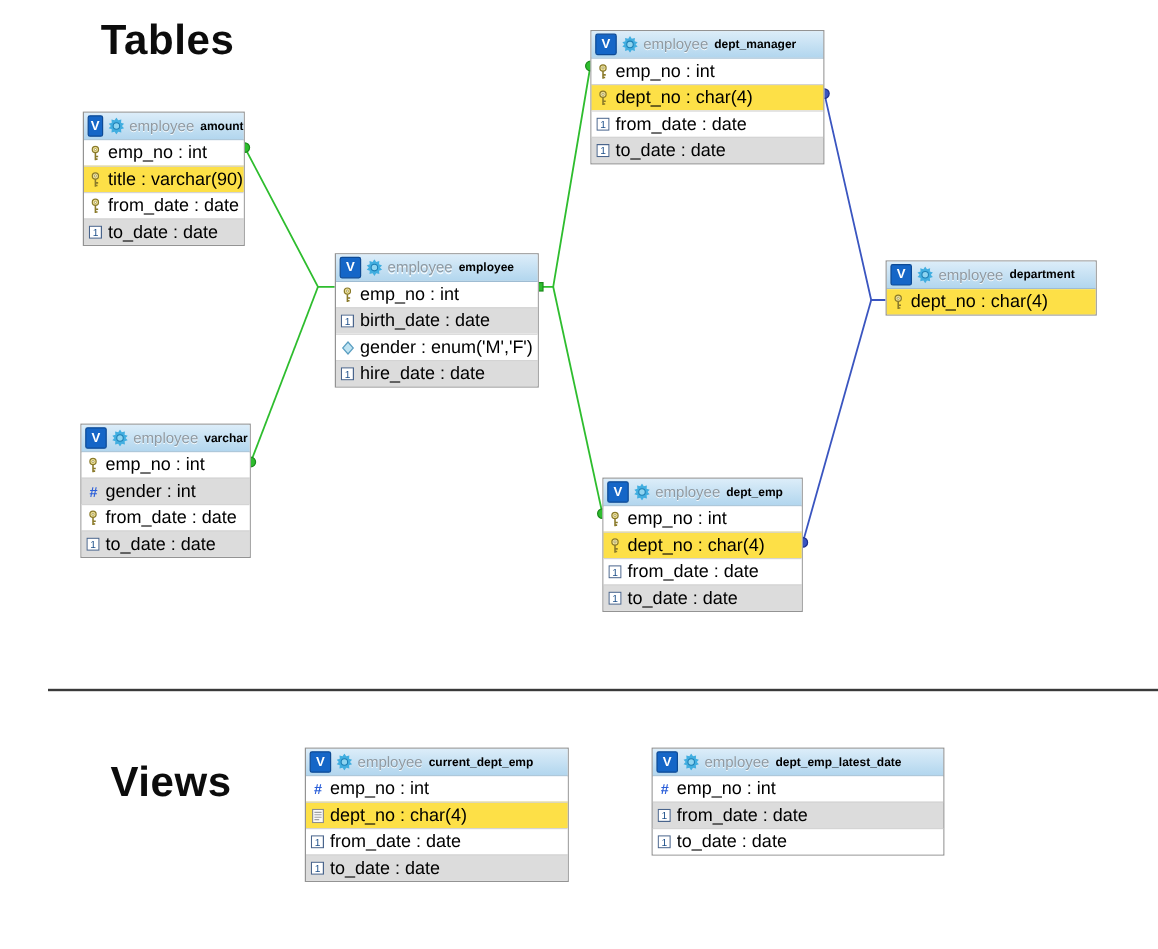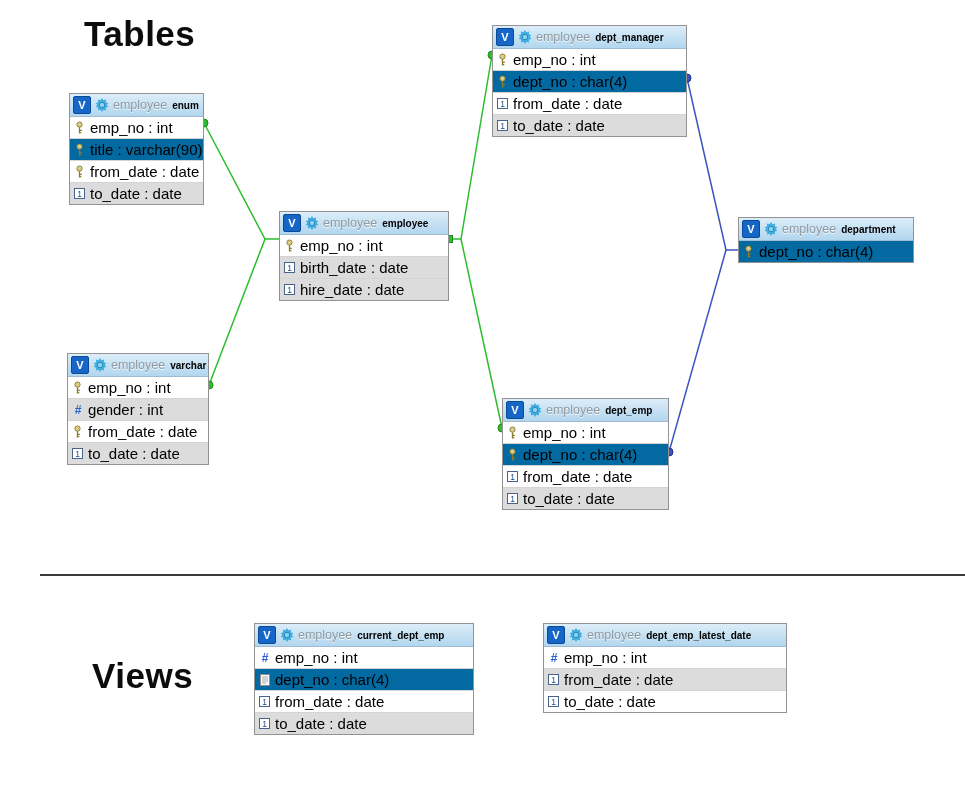--- a/index.html
+++ b/index.html
@@ -2,42 +2,42 @@
 <html><head>
 <meta charset="utf-8">
 <style>
   html,body{margin:0;padding:0;background:#fff;}
   .canvas{position:relative;width:965px;height:791px;background:#ffffff;overflow:hidden;
           font-family:"Liberation Sans",sans-serif;margin-left:32px;}
   #wires{position:absolute;left:0;top:0;width:965px;height:791px;z-index:1;}
   .section-heading{position:absolute;z-index:2;font-weight:700;font-size:35px;color:#0c0c0c;
           letter-spacing:0.5px;margin:0;}
   #tables-heading{left:52px;top:14px;}
-  #views-heading{left:60px;top:656px;}
+  #views-heading{left:60px;top:632px;}
   .divider{position:absolute;left:8px;top:574px;width:948px;height:0;
           border-top:2px solid #3a3a3a;z-index:2;}
   .entity{position:absolute;z-index:3;background:#fff;border:1px solid #939393;
           box-sizing:border-box;font-size:13px;color:#000;}
   .ent-header{height:22px;display:flex;align-items:center;
           background:linear-gradient(#dcedf9,#b2d6ee);border-bottom:1px solid #9fbcd2;
           white-space:nowrap;overflow:hidden;}
   .vbadge{display:inline-flex;align-items:center;justify-content:center;
           width:16px;height:16px;margin:0 2px 0 3px;background:#1566c7;
           border:1px solid #0d4a95;border-radius:2px;color:#fff;font-weight:700;
           font-size:11px;line-height:1;}
   .gear{display:inline-flex;width:14px;height:14px;margin:0 4px 0 2px;}
   .schema-name{color:#8f99a1;text-shadow:0 1px 0 rgba(255,255,255,.85);
           font-size:12.5px;margin-right:5px;}
   .table-name{font-weight:700;color:#000;font-size:10px;}
   .row{height:21px;display:flex;align-items:center;border-top:1px solid #d4d4d4;
           padding-left:3px;white-space:nowrap;overflow:hidden;}
   .row:first-child{border-top:none;}
   .bg-white{background:#ffffff;}
   .bg-gray{background:#dcdcdc;}
-  .bg-pink{background:#0369a1;}
+  .bg-pink{background:#fde047;}
   .icn{display:inline-flex;width:13px;justify-content:center;margin-right:4px;flex:none;}
   .txt{font-size:15px;color:#000;}
 </style>
 </head>
 <body>
 
 <div class="canvas">
   <svg id="wires" xmlns="http://www.w3.org/2000/svg" viewBox="0 0 965 791">
       <polyline points="172,123 233,239 247,239" fill="none" stroke="#2ebd2e" stroke-width="1.5"></polyline>
       <polyline points="177,385 233,239" fill="none" stroke="#2ebd2e" stroke-width="1.5"></polyline>
@@ -64,21 +64,21 @@
       <div class="entity" style="left: 37px; top: 93px; width: 135px;">
     <div class="ent-header">
       <span class="vbadge">V</span>
       <span class="gear">
             <svg width="14" height="14" viewBox="0 0 16 16">
               <path d="M8 0l1.7 2.6 3-.8-.3 3.1 2.9 1-2 2.1 2 2.1-2.9 1 .3 3.1-3-.8L8 16l-1.7-2.6-3 .8.3-3.1-2.9-1 2-2.1-2-2.1 2.9-1-.3-3.1 3 .8z" fill="#41aee0"></path>
               <circle cx="8" cy="8" r="3.1" fill="#8ed4f0" stroke="#1d7fb5" stroke-width="1"></circle>
             </svg>
           </span>
       <span class="schema-name">employee</span>
-      <span class="table-name">enum</span>
+      <span class="table-name">amount</span>
     </div>
     <div>
           <div class="row bg-white">
             <span class="icn">
               <svg width="11" height="14" viewBox="0 0 11 14">
                 <circle cx="5.5" cy="3.6" r="2.6" fill="#efe39a" stroke="#8a7a2a" stroke-width="1"></circle>
                 <circle cx="5.5" cy="3.6" r="0.9" fill="#fff" stroke="#8a7a2a" stroke-width="0.5"></circle>
                 <path d="M5.5 6.2v6.4 M5.5 9.4h2.3 M5.5 11.6h1.8" stroke="#8a7a2a" stroke-width="1.3" fill="none"></path>
               </svg>
             </span>
@@ -139,20 +139,28 @@
             <span class="txt">emp_no : int</span>
           </div>
           <div class="row bg-gray">
             <span class="icn">
               <svg width="11" height="11" viewBox="0 0 11 11">
                 <rect x="0.5" y="0.5" width="10" height="10" fill="#fff" stroke="#49648c"></rect>
                 <text x="5.6" y="8.6" font-size="8.5" text-anchor="middle" fill="#1c4f8a" font-family="Liberation Sans,sans-serif">1</text>
               </svg>
             </span>
             <span class="txt">birth_date : date</span>
+          </div>
+          <div class="row bg-white">
+            <span class="icn">
+              <svg width="12" height="12" viewBox="0 0 12 12">
+                <path d="M6 1l4.4 5L6 11 1.6 6z" fill="#bfe3f2" stroke="#5a9ec0"></path>
+              </svg>
+            </span>
+            <span class="txt">gender : enum('M','F')</span>
           </div>
           <div class="row bg-gray">
             <span class="icn">
               <svg width="11" height="11" viewBox="0 0 11 11">
                 <rect x="0.5" y="0.5" width="10" height="10" fill="#fff" stroke="#49648c"></rect>
                 <text x="5.6" y="8.6" font-size="8.5" text-anchor="middle" fill="#1c4f8a" font-family="Liberation Sans,sans-serif">1</text>
               </svg>
             </span>
             <span class="txt">hire_date : date</span>
           </div>

